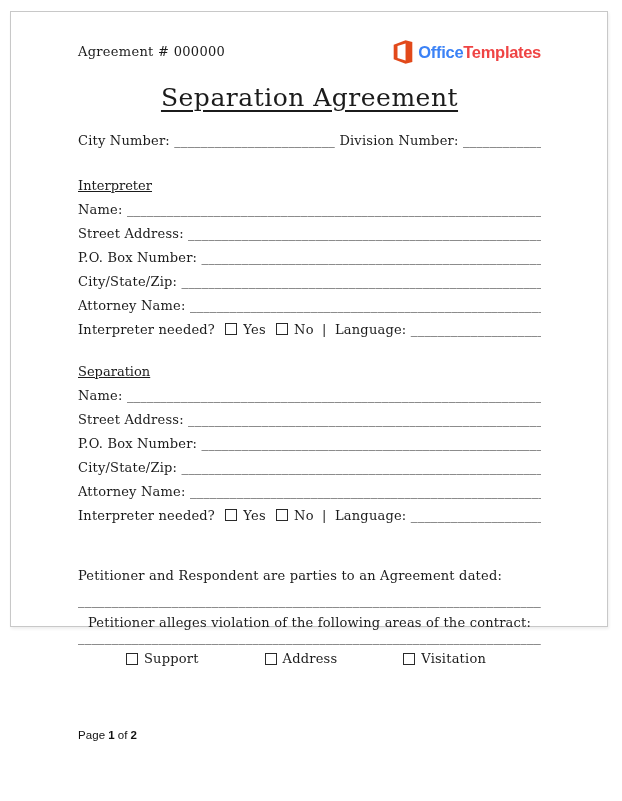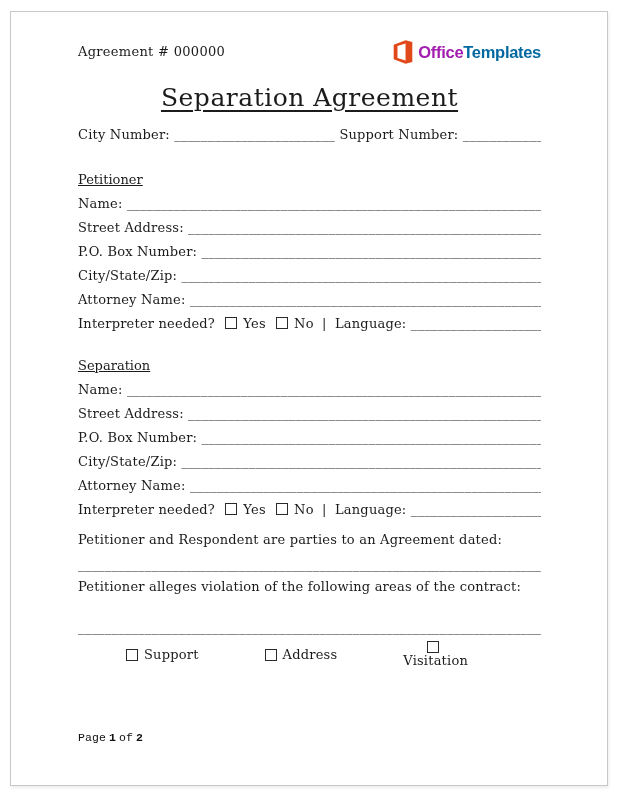--- a/index.html
+++ b/index.html
@@ -1,61 +1,61 @@
 <!DOCTYPE html>
 <html><head>
 <meta charset="utf-8">
 <style>
   html,body{margin:0;padding:0;}
   body{
     width:622px;height:801px;background:#ffffff;position:relative;
     font-family:"DejaVu Serif",serif;color:#1b1b1b;overflow:hidden;
   }
   .page{
-    position:absolute;left:10px;top:11px;width:598px;height:775px;
+    position:absolute;left:10px;top:11px;width:598px;height:616px;
     background:#fff;border:1px solid #c8c8c8;box-sizing:border-box;
     box-shadow:1px 2px 3px rgba(0,0,0,.07);
     padding:28px 66px 0 67px;
   }
   
   .header-row{display:flex;justify-content:space-between;align-items:flex-start;height:26px;margin-bottom:16px;}
   .agreement-no{font-size:13px;line-height:14px;margin-top:5px;letter-spacing:.3px;}
   .logo{display:flex;align-items:center;gap:4px;}
   .logo-text{font-family:"Liberation Sans",sans-serif;font-weight:bold;font-size:16.5px;letter-spacing:-.3px;line-height:22px;white-space:nowrap;}
-  .logo-office{color:#a21caf;}
-  .logo-templates{color:#0369a1;}
+  .logo-office{color:#3b82f6;}
+  .logo-templates{color:#ef4444;}
   
   .court{font-size:13.5px;line-height:14px;text-align:center;margin-bottom:8px;white-space:nowrap;letter-spacing:.2px;}
-  .title{font-size:25px;line-height:32px;text-align:center;margin-bottom:14px;}
+  .title{font-size:25px;line-height:32px;text-align:center;margin-bottom:20px;}
   .title .t-inner{text-decoration:underline;text-decoration-thickness:1.5px;text-underline-offset:4px;letter-spacing:.5px;}
   
   .line{font-size:13px;line-height:14px;white-space:nowrap;overflow:hidden;letter-spacing:.2px;}
   .file-row{margin-bottom:31px;}
   .sec-heading{font-size:13px;line-height:14px;margin-bottom:10px;}
   .sec-heading .h-inner{text-decoration:underline;}
   .field{margin-bottom:10px;}
   .sec2{margin-top:28px;}
-  .dated-text{margin-top:16px;margin-bottom:11px;}
+  .dated-text{margin-top:46px;margin-bottom:11px;}
   .rule-line{margin-bottom:8px;}
-  .alleges-text{margin-bottom:27px;}
+  .alleges-text{margin-bottom:1px;text-align:center;}
   .rule-line2{margin-bottom:6px;}
   
   .cb{display:inline-block;width:10px;height:10px;border:1.2px solid #2a2a2a;background:#fff;margin-right:6px;vertical-align:-1px;flex:none;}
   .options{display:flex;align-items:center;font-size:13px;line-height:15px;white-space:nowrap;overflow:hidden;letter-spacing:.2px;}
   .opt{display:flex;align-items:center;padding-left:48px;}
   .opt.g18{margin-right:18px;}
-  .opt.g26{margin-right:26px;flex-direction:column;}
+  .opt.g26{margin-right:26px;}
   .opt.g8{margin-right:8px;margin-left:23px;}
   .interp .gap14{margin-left:14px;}
   .interp .gap6{margin-left:4px;margin-right:4px;}
   .interp .cb{margin-left:6px;}
   
   .footer{margin-top:62px;font-family:"Liberation Sans",sans-serif;font-size:11.5px;line-height:14px;color:#111;letter-spacing:.1px;}
   .footer .num{font-weight:bold;}
-  .footer span{margin-right:3px;font-family:Liberation Mono, monospace;}
+  .footer span{margin-right:3px;}
 </style>
 </head>
 <body>
 
 <div class="page">
 
   <div class="header-row">
     <div class="agreement-no">Agreement # 000000</div>
     <div class="logo">
       <span style="display:inline-flex;">
@@ -69,26 +69,26 @@
   </div>
 
 
   <div class="title">
     <span class="t-inner">Separation Agreement</span>
   </div>
 
   <div class="line file-row">
     <span>City Number:</span>
     <span>________________________</span>
-    <span>Support Number:</span>
+    <span>Division Number:</span>
     <span>_________________</span>
   </div>
 
   <div>
-    <div class="sec-heading"><span class="h-inner">Petitioner</span></div>
+    <div class="sec-heading"><span class="h-inner">Interpreter</span></div>
     <div class="line field">
       <span>Name:</span>
       <span>_________________________________________________________________</span>
     </div>
     <div class="line field">
       <span>Street Address:</span>
       <span>_______________________________________________________</span>
     </div>
     <div class="line field">
       <span>P.O. Box Number:</span>

